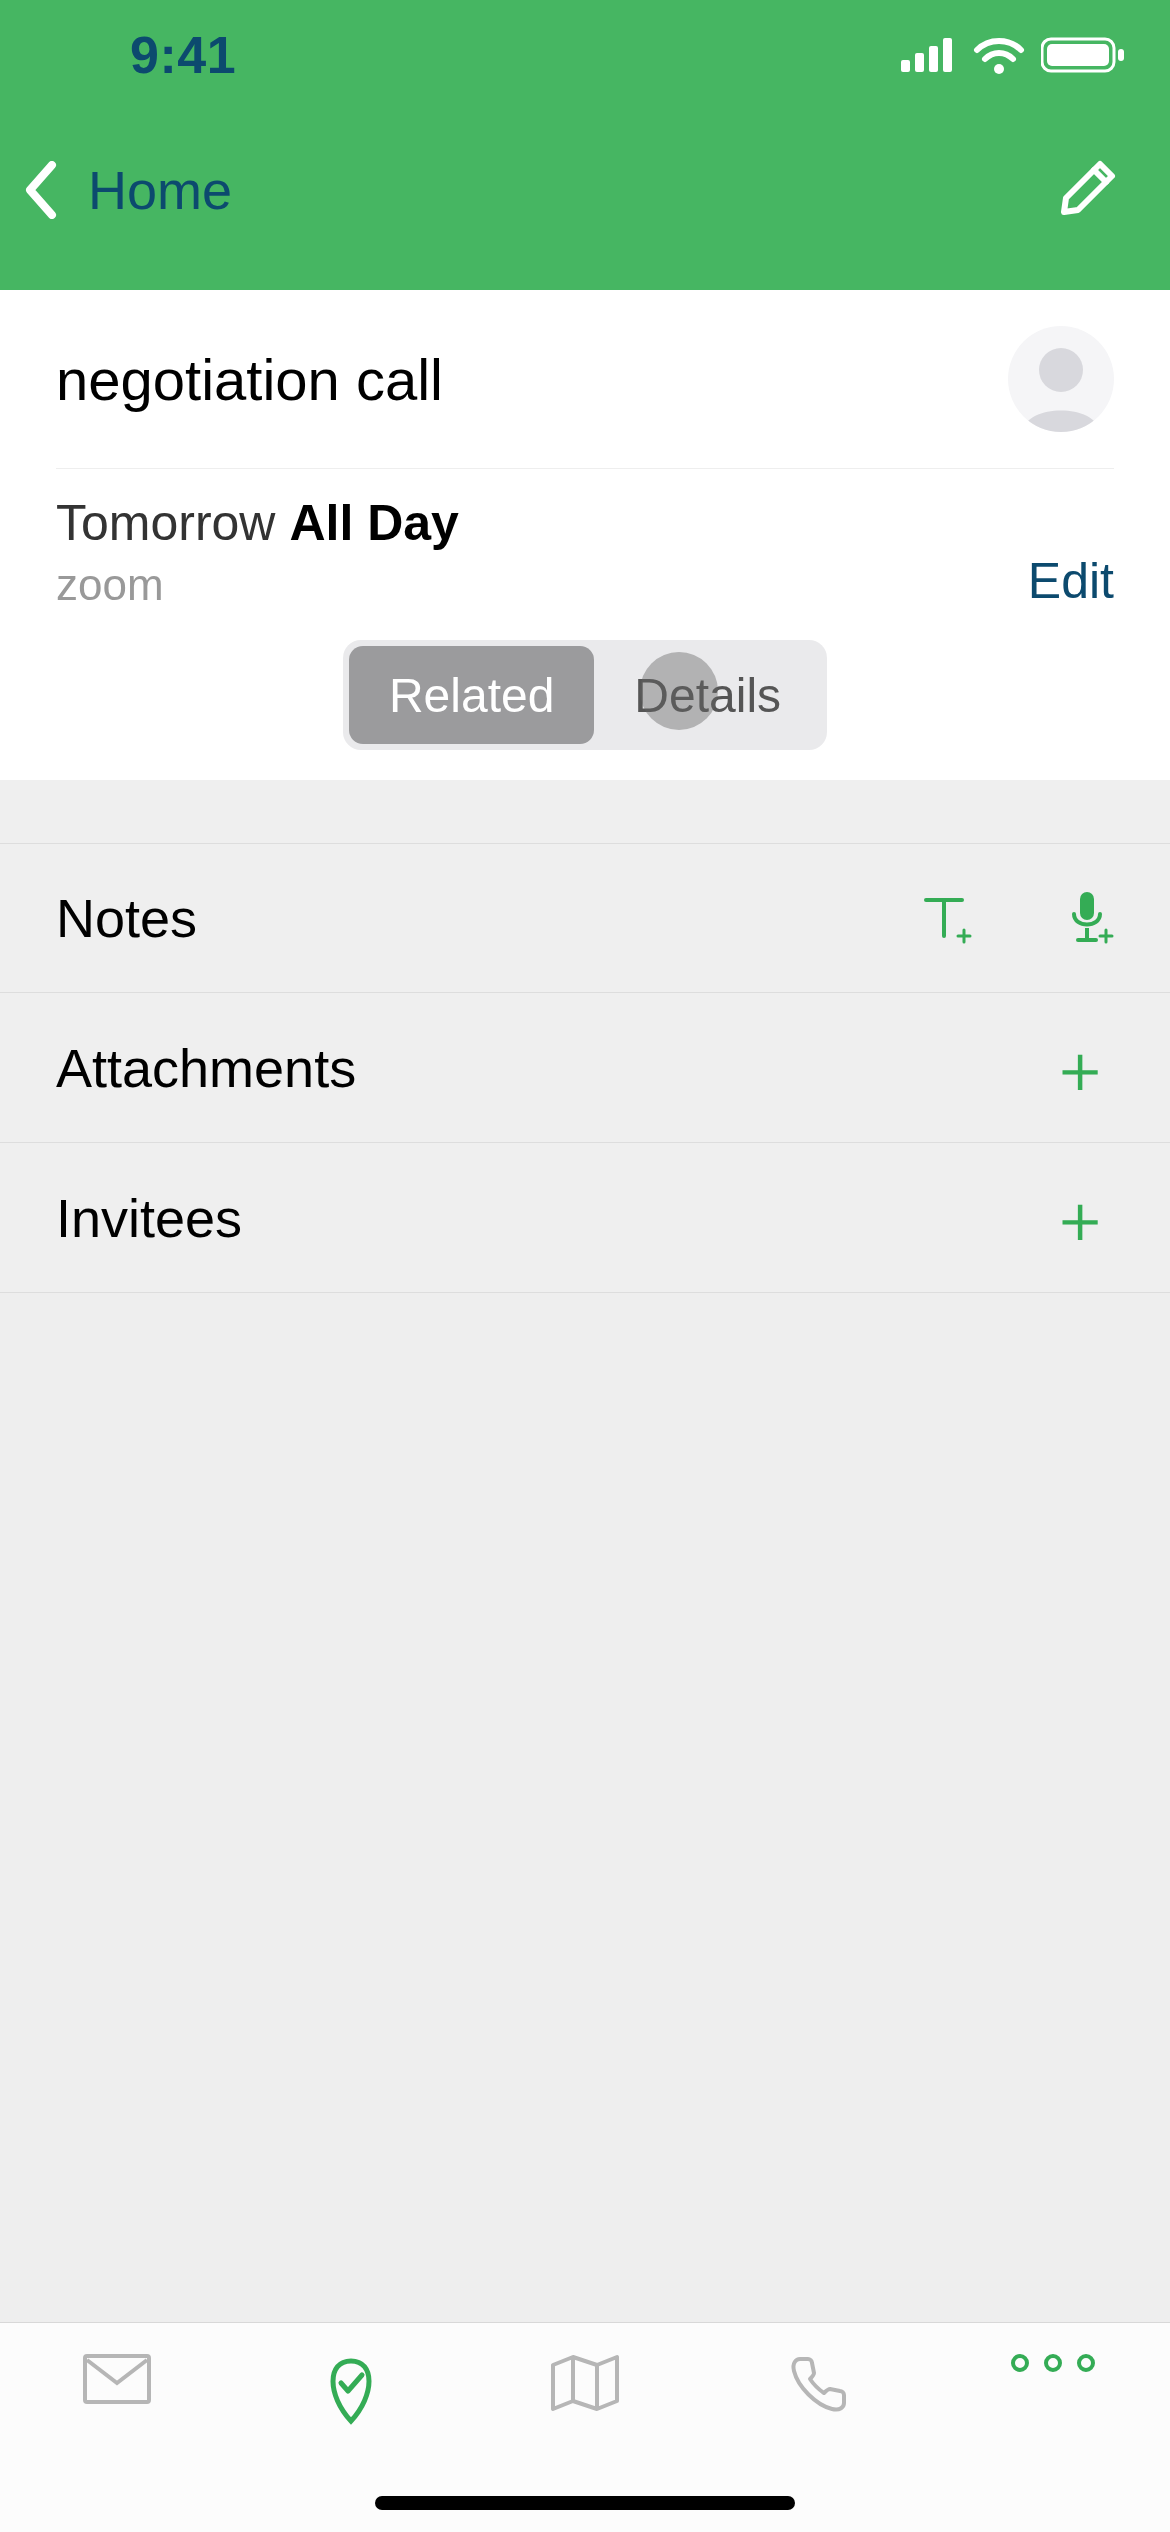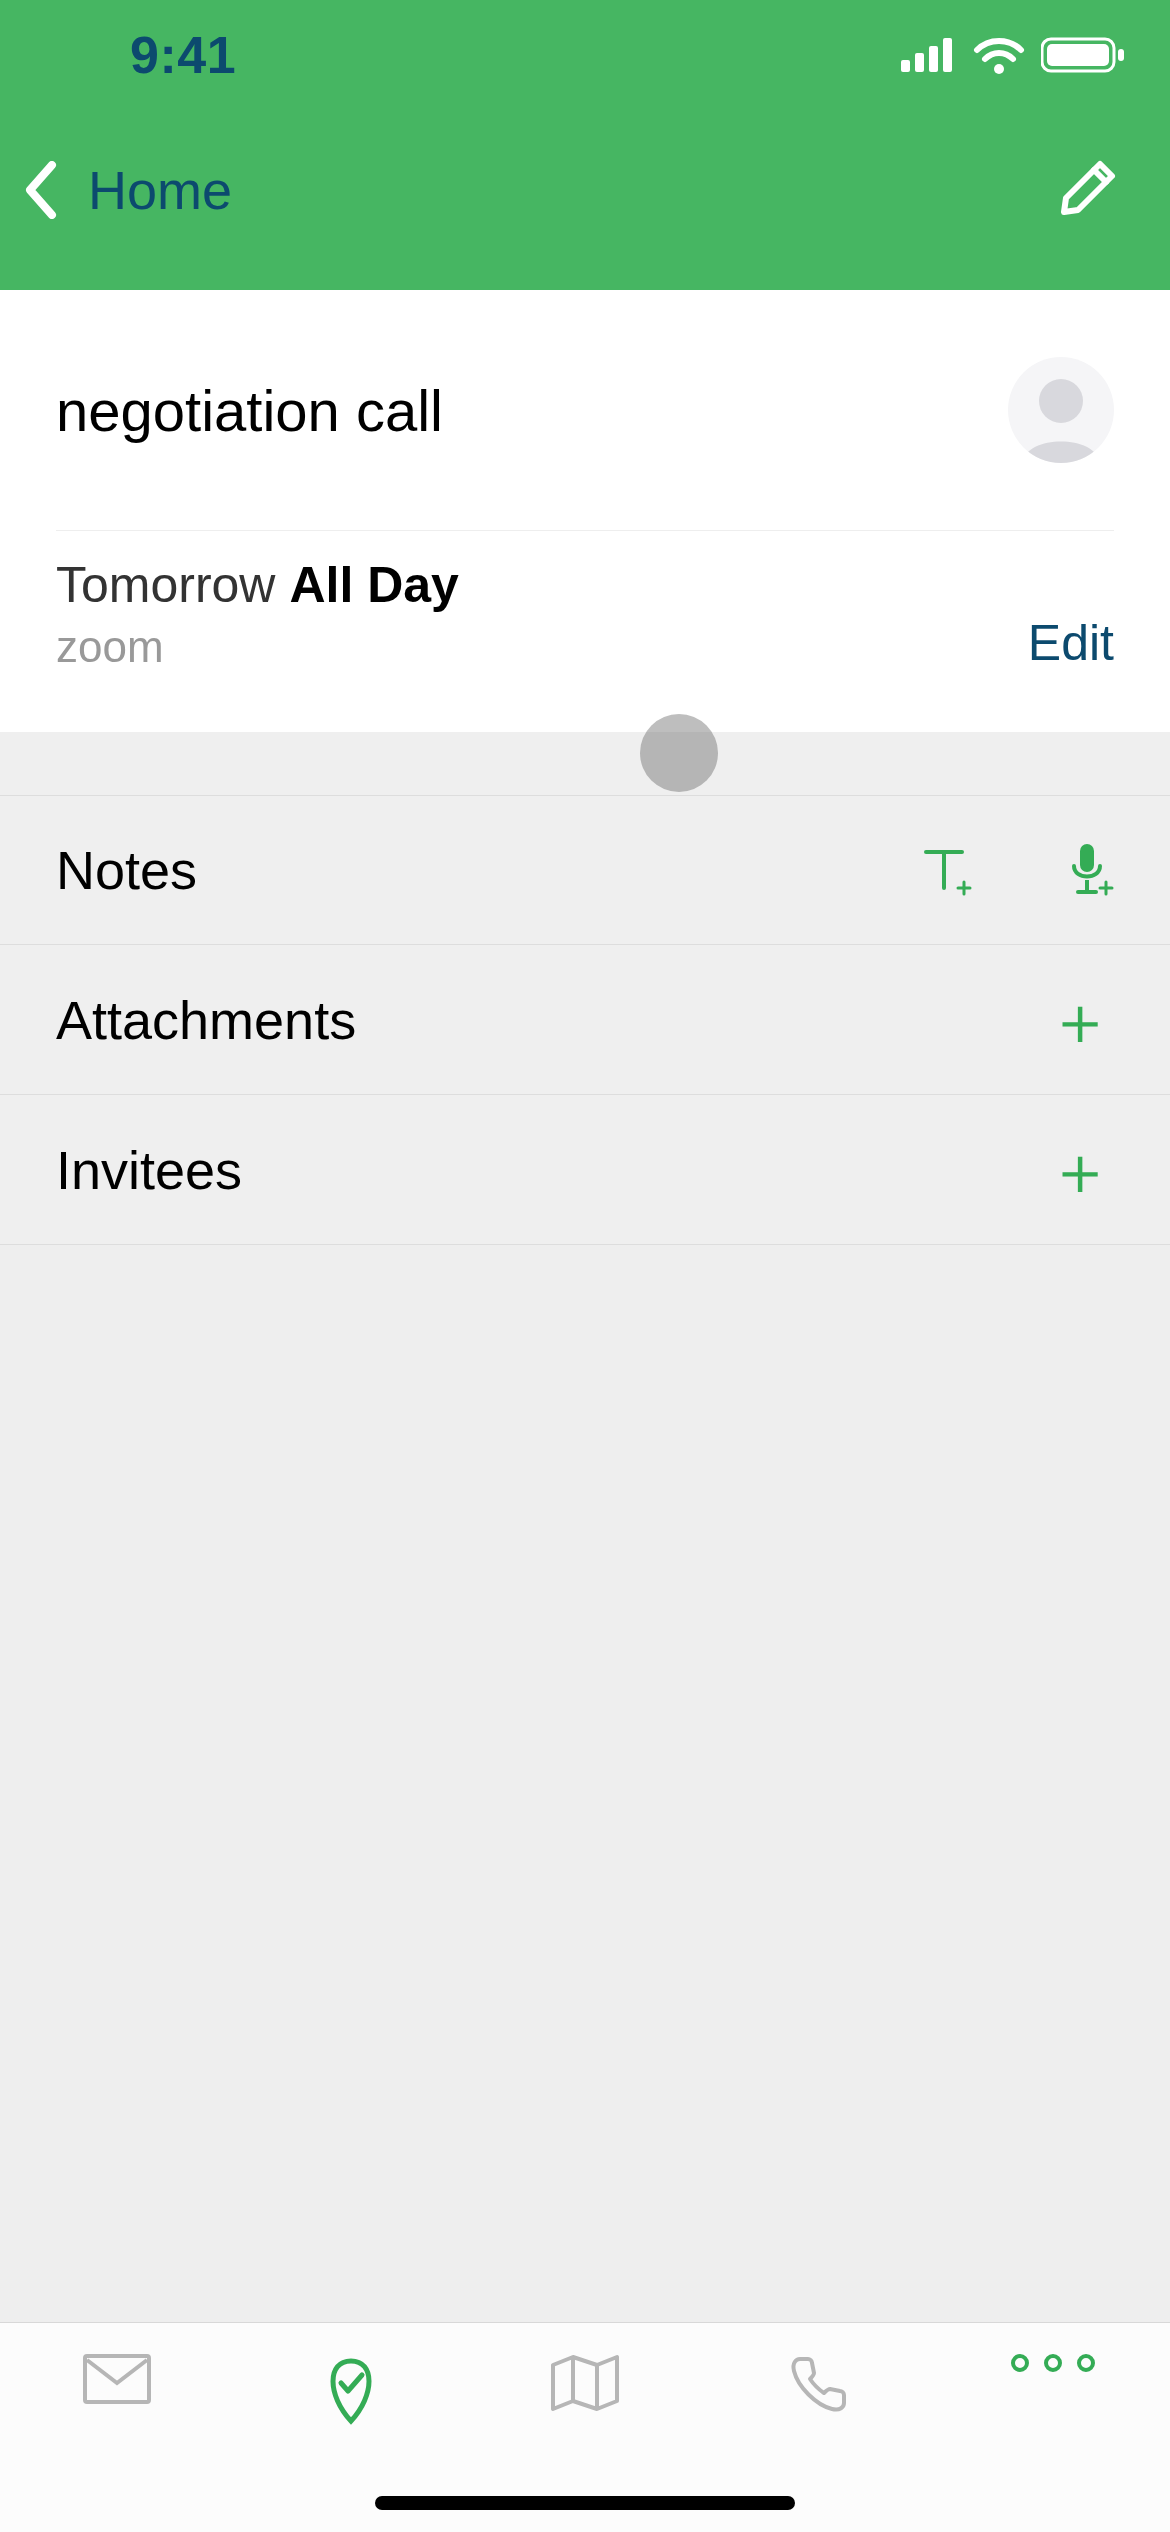--- a/index.html
+++ b/index.html
@@ -57,21 +57,21 @@
 
   
   .top-card {
     background: #fff;
     padding: 0 56px;
   }
   .title-row {
     display: flex;
     align-items: center;
     justify-content: space-between;
-    height: 241px;
+    height: 179px;
     border-bottom: 1px solid #eee;
     gap: 40px;
   }
   .event-title {
     font-size: 58px;
     font-weight: 400;
   }
   .avatar-circle {
     width: 106px;
     height: 106px;
@@ -261,20 +261,24 @@
         <span>Tomorrow</span>
         <span class="allday">All Day</span>
       </div>
       <div class="location-line">zoom</div>
     </div>
     <div class="edit-link">Edit</div>
   </div>
 </div>
 
 <div class="seg-container">
+  <div class="segmented">
+    <div class="seg-item selected">Related</div>
+    <div class="seg-item">Details</div>
+  </div>
   <div class="touch-overlay"></div>
 </div>
 
 <div class="list-section">
   <div class="list-row">
     <span>Notes</span>
     <div class="row-actions">
       <span>
         <span>
           <svg width="56" height="56" viewBox="0 0 56 56">

